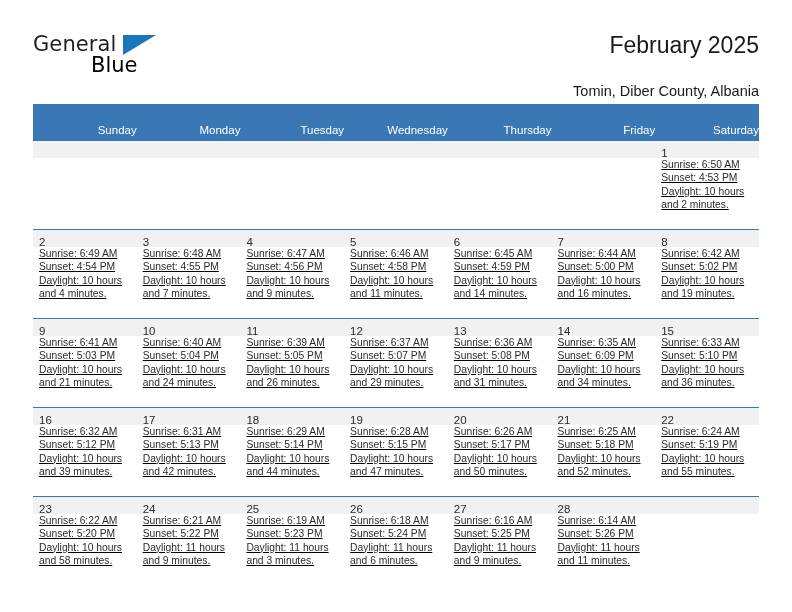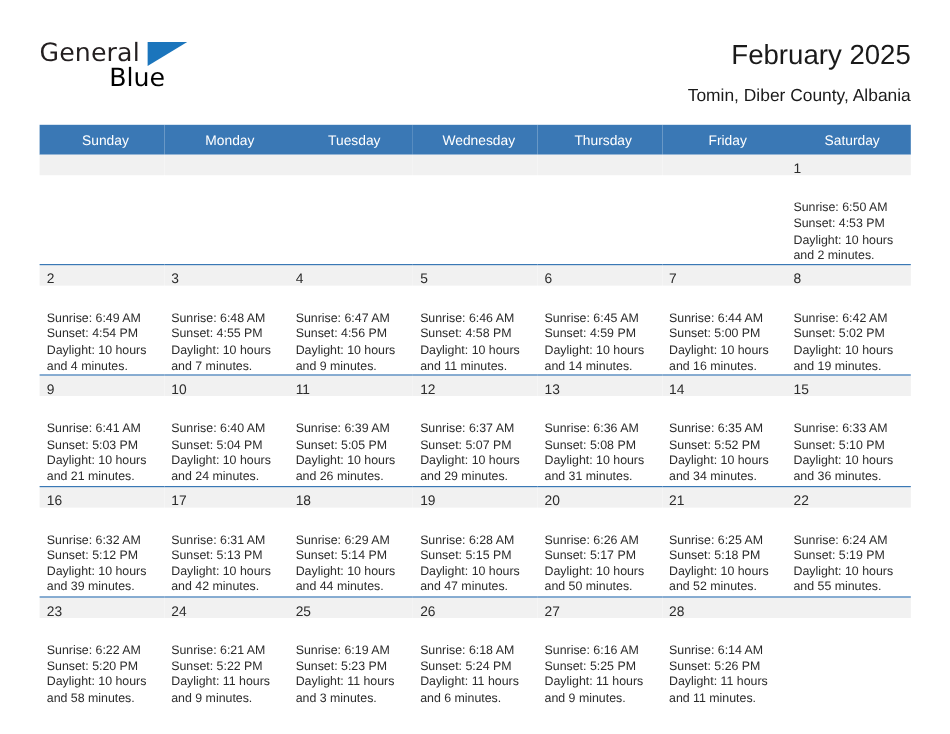--- a/index.html
+++ b/index.html
@@ -78,41 +78,41 @@
     color: #1a1a1a;
     line-height: 34px;
     white-space: nowrap;
     font-family: "Liberation Sans", sans-serif;
   }
   .cal-subtitle {
     font-size: 14.5px;
     font-weight: 400;
     color: #1a1a1a;
     line-height: 22px;
-    margin-top: 7px;
+    margin-top: 18px;
     white-space: nowrap;
     font-family: "Liberation Sans", sans-serif;
   }
 
   
   .calendar {
     position: absolute;
     left: 33px;
     top: 104px;
     width: 726px;
     border-collapse: collapse;
     table-layout: fixed;
   }
   .calendar th {
     background: #3a78b5;
     color: #ffffff;
     font-size: 11.5px;
     font-weight: 400;
-    text-align: center;
-    padding: 8px 0 5px 6px;
+    text-align: right;
+    padding: 20px 0 5px 6px;
     height: 11px;
     border: none;
     font-family: "Liberation Sans", sans-serif;
   }
   .calendar td {
     vertical-align: top;
     padding: 0;
     border: none;
     border-top: 1.5px solid #3a78b5;
     height: 88px;
@@ -128,21 +128,22 @@
     padding: 2px 0 0 6px;
     box-sizing: border-box;
   }
   .daynum {
     font-size: 11.5px;
     color: #2b2b2b;
     line-height: 13px;
     font-family: "Liberation Sans", sans-serif;
   }
   .cell-body {
-    padding: 21px 5px 0 6px;
+    padding: 0 5px 0 6px;
+    text-decoration: underline;
   }
   .cell-line {
     font-size: 10.3px;
     line-height: 13.3px;
     color: #2b2b2b;
     white-space: nowrap;
     font-family: "Liberation Sans", sans-serif;
   }
   td.blank {
     background: #ffffff;
@@ -321,21 +322,21 @@
               <div class="cell-line">Sunrise: 6:36 AM</div>
               <div class="cell-line">Sunset: 5:08 PM</div>
               <div class="cell-line">Daylight: 10 hours</div>
               <div class="cell-line">and 31 minutes.</div>
             </div>
           </td>
           <td>
             <div class="daynum-band"><span class="daynum">14</span></div>
             <div class="cell-body">
               <div class="cell-line">Sunrise: 6:35 AM</div>
-              <div class="cell-line">Sunset: 5:52 PM</div>
+              <div class="cell-line">Sunset: 6:09 PM</div>
               <div class="cell-line">Daylight: 10 hours</div>
               <div class="cell-line">and 34 minutes.</div>
             </div>
           </td>
           <td>
             <div class="daynum-band"><span class="daynum">15</span></div>
             <div class="cell-body">
               <div class="cell-line">Sunrise: 6:33 AM</div>
               <div class="cell-line">Sunset: 5:10 PM</div>
               <div class="cell-line">Daylight: 10 hours</div>

